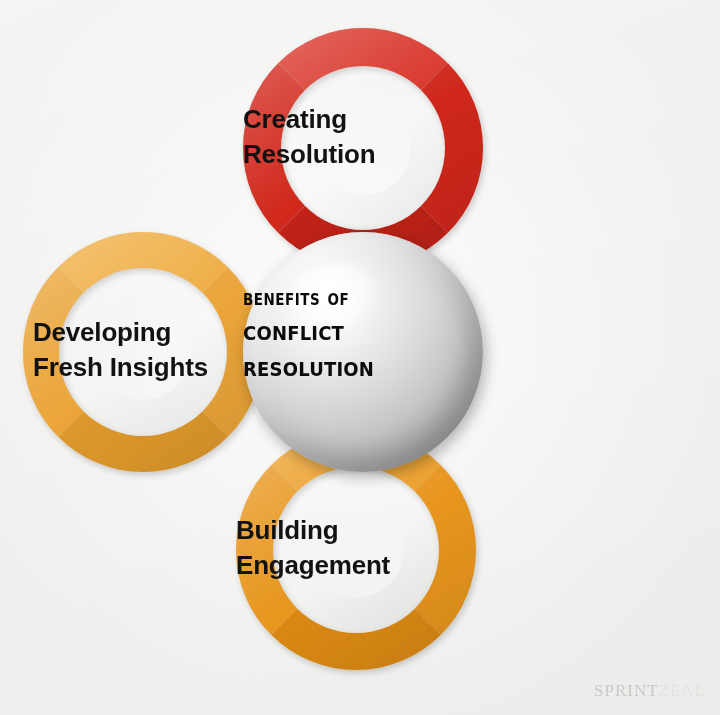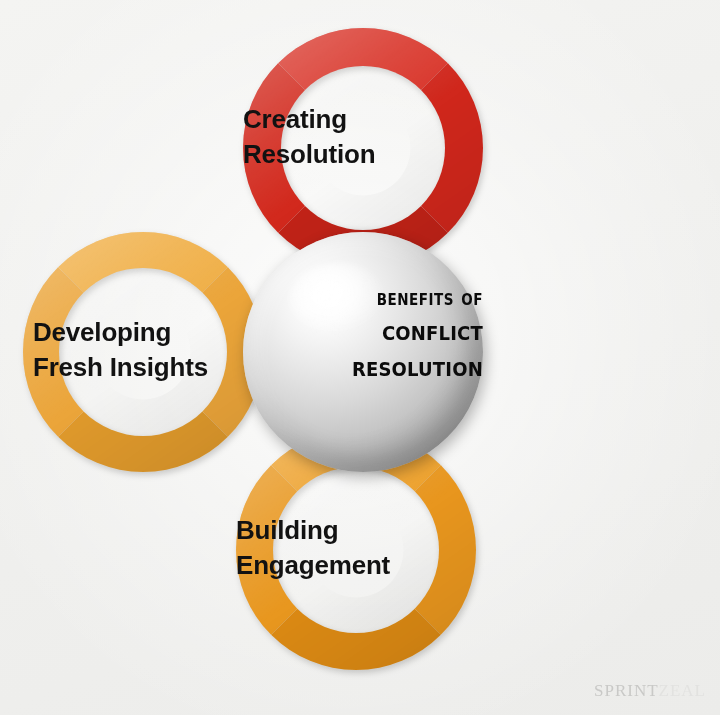--- a/index.html
+++ b/index.html
@@ -180,21 +180,21 @@
       rgba(255,255,255,0.0) 72%);
     filter: blur(3px);
     pointer-events: none;
   }
 
   #sphere .center-text {
     position: absolute;
     left: 0;
     right: 0;
     top: 52px;
-    text-align: right;
+    text-align: left;
     color: #0b0b0b;
     font-family: "Liberation Sans Narrow", "DejaVu Sans Condensed", "Liberation Sans", sans-serif;
     font-weight: bold;
     font-stretch: condensed;
     z-index: 2;
   }
   #sphere .line-1 {
     font-size: 22px;
     line-height: 28px;
     letter-spacing: 0.5px;

